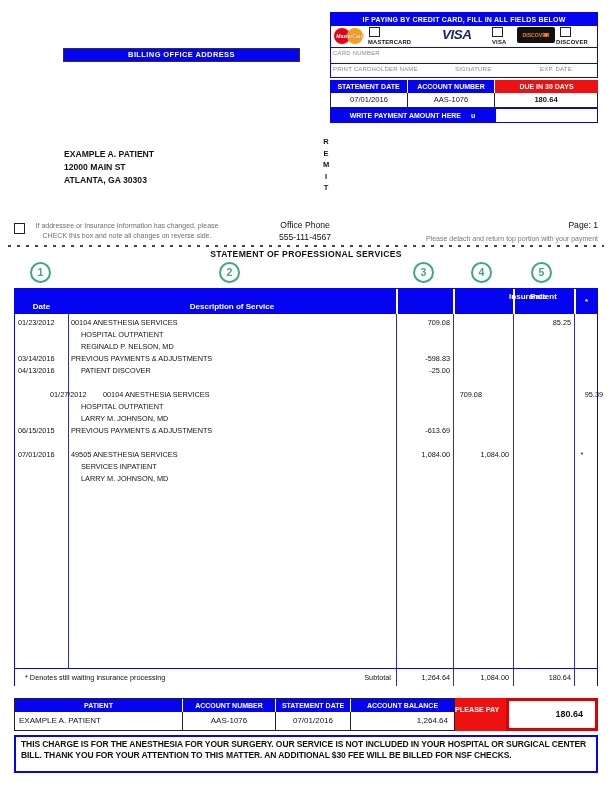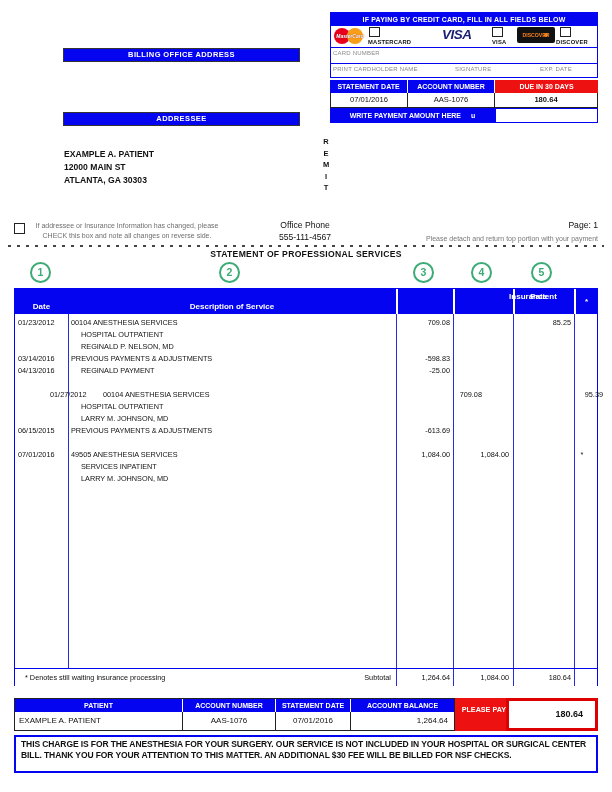--- a/index.html
+++ b/index.html
@@ -79,34 +79,33 @@
   .tsub .scell{position:absolute;top:0;line-height:17px;white-space:nowrap;}
   
   .summary{left:14px;top:698px;width:584px;height:33px;}
   .sum-left{position:absolute;left:0;top:0;width:441px;height:33px;box-sizing:border-box;border:1px solid #222;}
   .sum-head{display:flex;height:13px;}
   .sh{background:#0404f0;color:#fff;font-size:7px;font-weight:bold;text-align:center;line-height:13px;
       box-sizing:border-box;border-right:1px solid #fff;}
   .sum-vals{display:flex;height:18px;background:#fff;}
   .sv{box-sizing:border-box;border-right:1px solid #222;font-size:8px;line-height:18px;}
   .pleasepay{position:absolute;left:441px;top:0;width:51px;height:33px;background:#ee1111;color:#fff;
-             font-size:7.2px;font-weight:bold;text-align:right;line-height:8.5px;box-sizing:border-box;padding-top:8px;}
+             font-size:7.2px;font-weight:bold;text-align:left;line-height:8.5px;box-sizing:border-box;padding-top:8px;}
   .dueamt{position:absolute;left:492px;top:0;width:92px;height:33px;box-sizing:border-box;border:3px solid #dd0000;
           background:#fff;font-size:9px;font-weight:bold;text-align:right;line-height:27px;padding-right:12px;}
   
   .message{left:14px;top:735px;width:584px;height:38px;box-sizing:border-box;border:2px solid #0404f0;
            padding:2px 5px;font-size:8.5px;font-weight:600;line-height:11px;letter-spacing:-.1px;color:#111;}
 </style>
 </head>
 <body>
 
 <div class="page">
 
   <div class="abs bluebar office-bar">BILLING OFFICE ADDRESS</div>
-  <div class="abs bluebar addressee-bar">ADDRESSEE</div>
   <div class="abs address">EXAMPLE A. PATIENT
 12000 MAIN ST
 ATLANTA, GA 30303</div>
   <div class="abs remit" style="white-space:pre-line;">R
 E
 M
 I
 T</div>
 
   <div class="abs ccbox">
@@ -221,21 +220,21 @@
         <div class="trow" style="top: 39px;">
           <span class="tcell c-date">03/14/2016</span>
           <span class="tcell c-desc">PREVIOUS PAYMENTS &amp; ADJUSTMENTS</span>
           <span class="tcell c-charge">-598.83</span>
           <span class="tcell c-ins"></span>
           <span class="tcell c-pat"></span>
           <span class="tcell c-flag"></span>
         </div>
         <div class="trow" style="top: 51px;">
           <span class="tcell c-date">04/13/2016</span>
-          <span class="tcell c-desc ind">REGINALD PAYMENT</span>
+          <span class="tcell c-desc ind">PATIENT DISCOVER</span>
           <span class="tcell c-charge">-25.00</span>
           <span class="tcell c-ins"></span>
           <span class="tcell c-pat"></span>
           <span class="tcell c-flag"></span>
         </div>
         <div class="trow" style="top: 63px;">
           <span class="tcell c-date"></span>
           <span class="tcell c-desc"></span>
           <span class="tcell c-charge"></span>
           <span class="tcell c-ins"></span>

